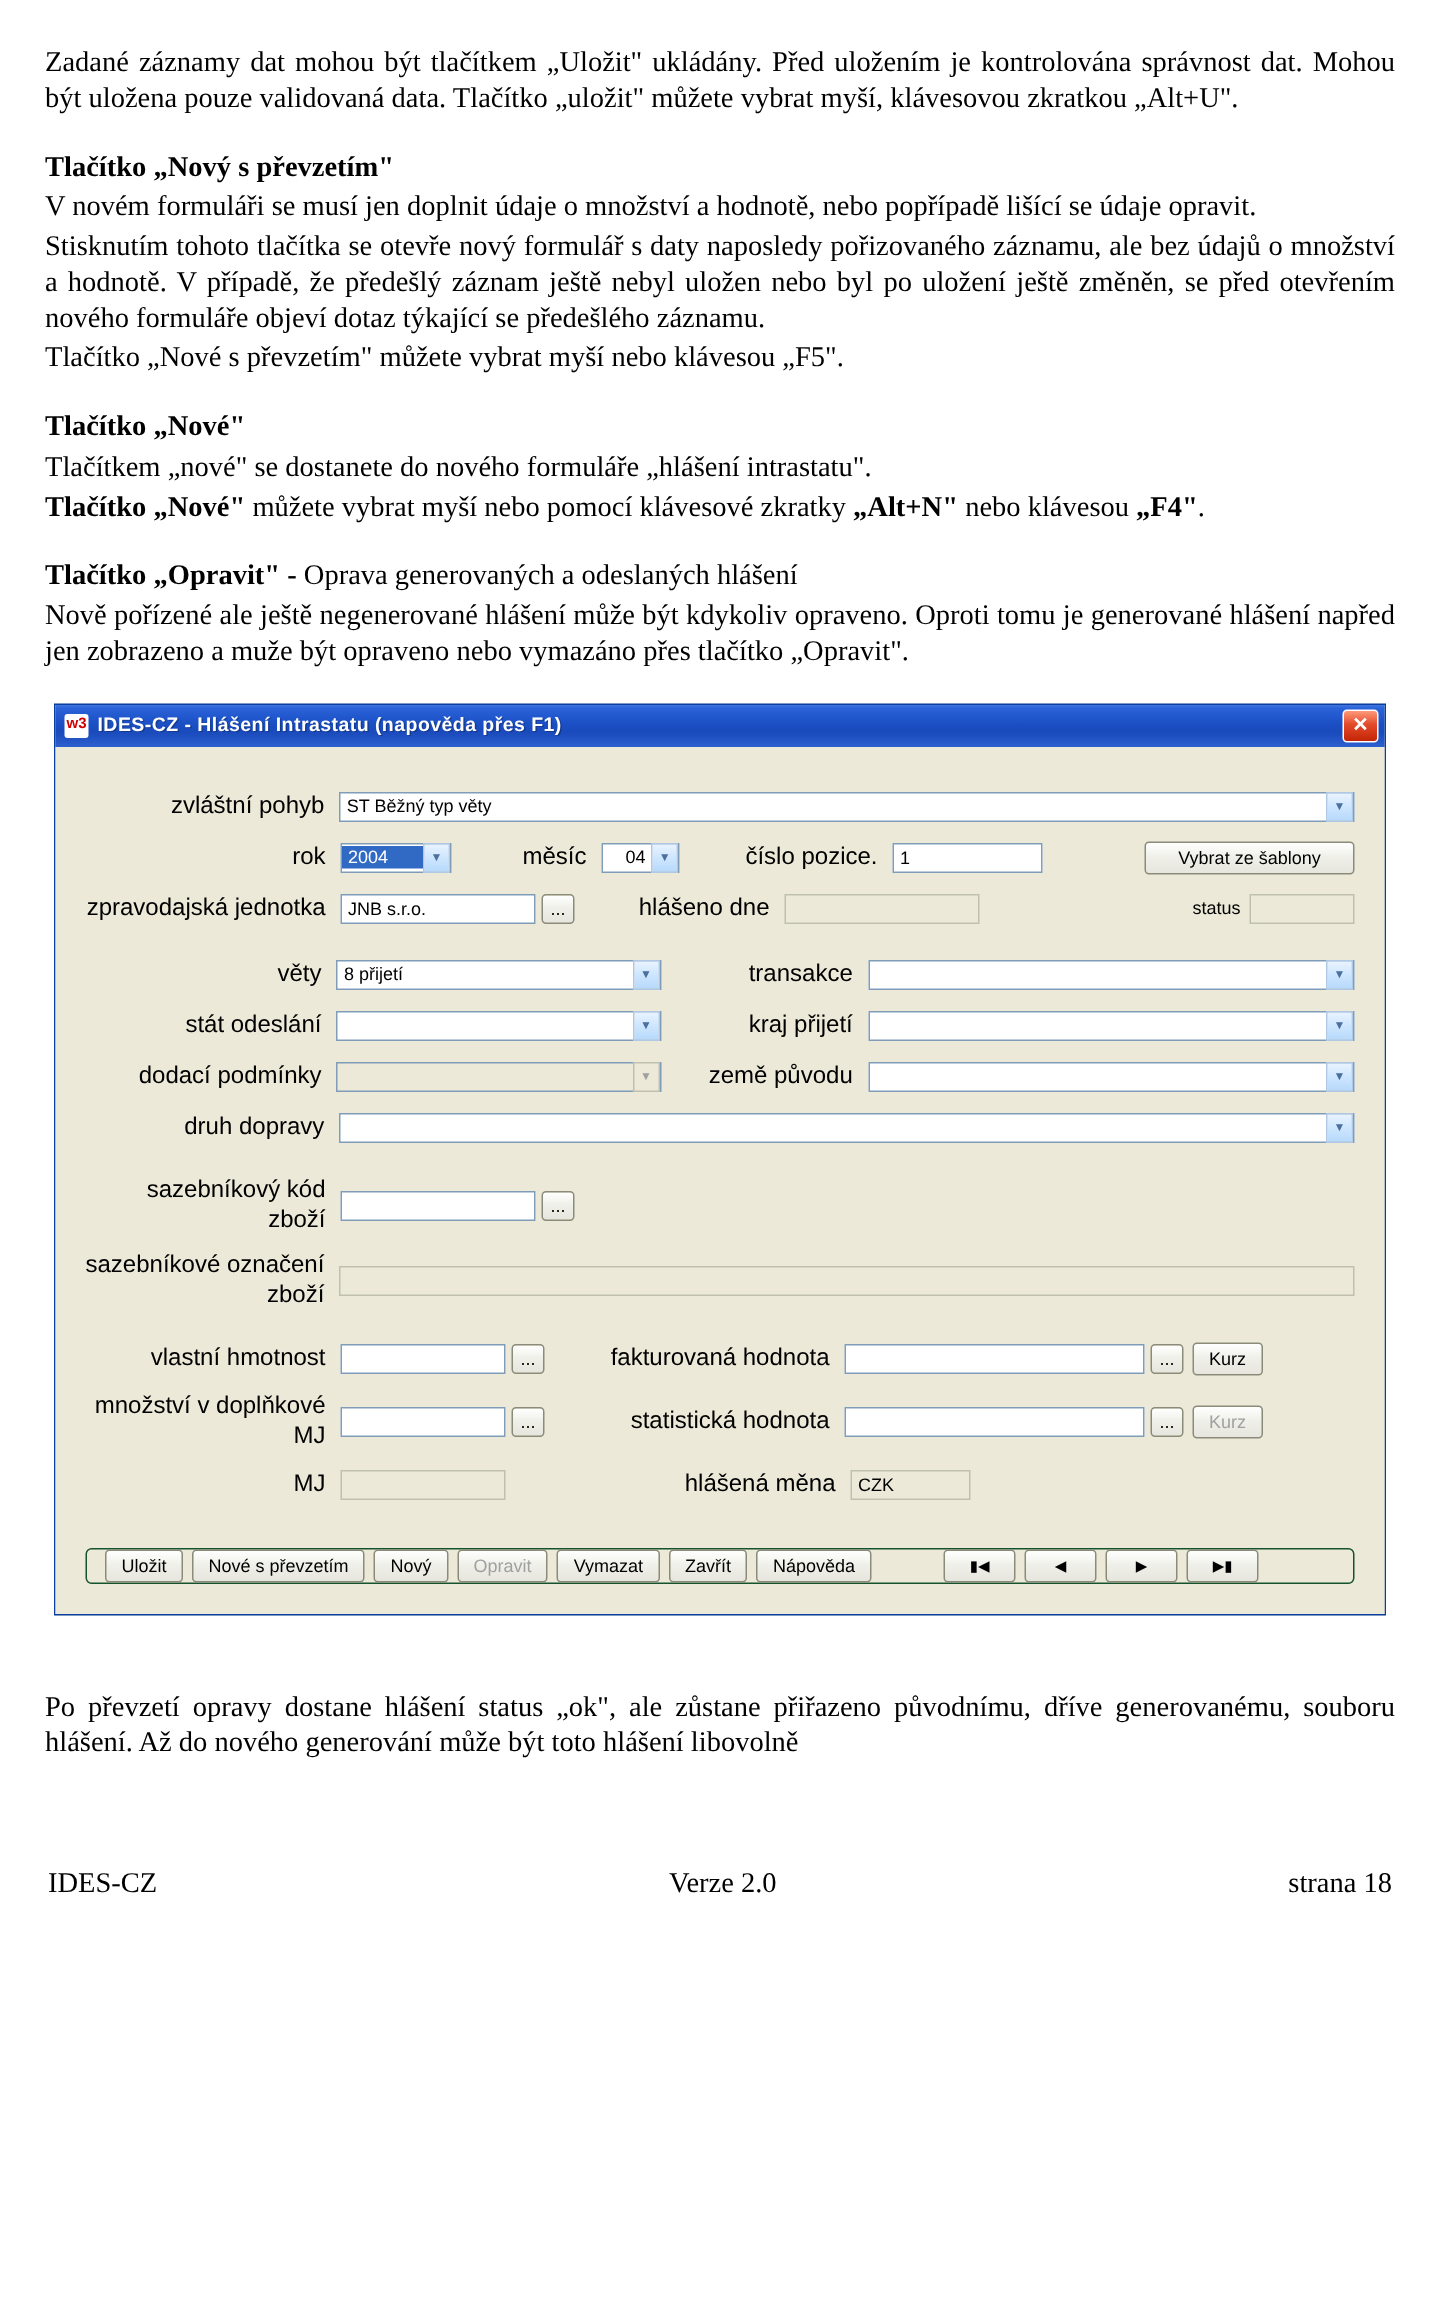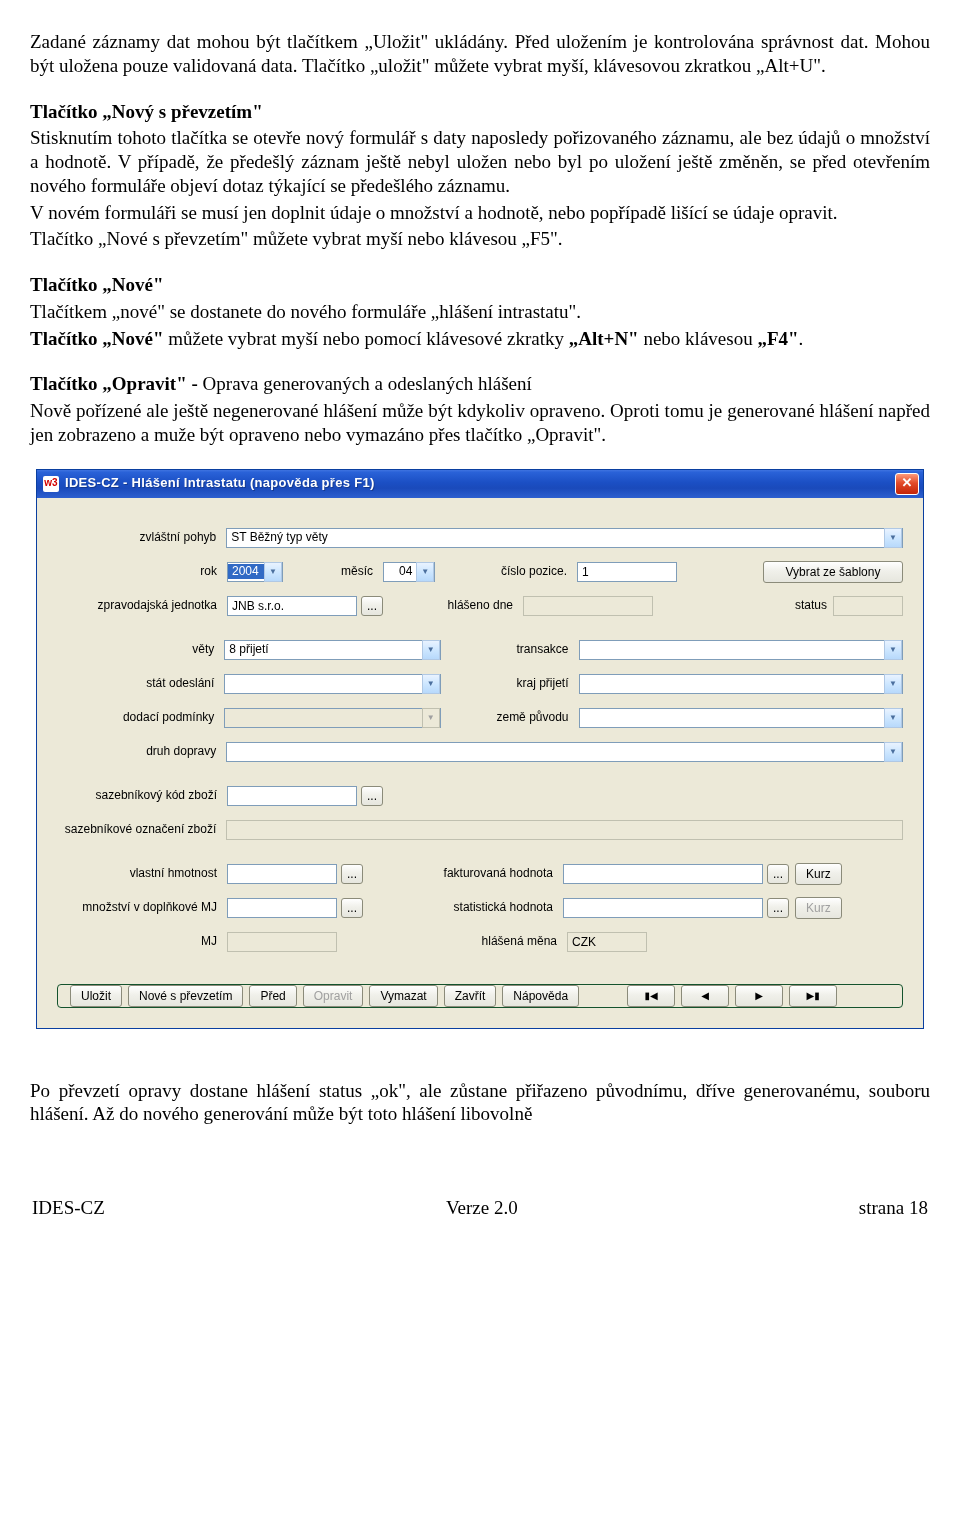--- a/index.html
+++ b/index.html
@@ -68,21 +68,21 @@
     display: flex;
     align-items: center;
     margin-bottom: 10px;
     min-height: 24px;
   }
   .form-row .lbl {
     width: 160px;
     text-align: right;
     padding-right: 10px;
     color: #000;
-    font-size: 12px;
+    font-size: 16px;
   }
   .win-input {
     background: #fff;
     border: 1px solid #7f9db9;
     height: 20px;
     padding: 0 4px;
     font-family: Tahoma, Arial, sans-serif;
     font-size: 12px;
     color: #000;
     box-sizing: border-box;
@@ -147,22 +147,22 @@
 </style>
 </head>
 <body>
 
 <div class="section justify">
   <p>Zadané záznamy dat mohou být tlačítkem „Uložit" ukládány. Před uložením je kontrolována správnost dat. Mohou být uložena pouze validovaná data. Tlačítko „uložit" můžete vybrat myší, klávesovou zkratkou „Alt+U".</p>
 </div>
 
 <div class="section justify">
   <p class="bold">Tlačítko „Nový s převzetím"</p>
+  <p>V novém formuláři se musí jen doplnit údaje o množství a hodnotě, nebo popřípadě lišící se údaje opravit.</p>
   <p>Stisknutím tohoto tlačítka se otevře nový formulář s daty naposledy pořizovaného záznamu, ale bez údajů o množství a hodnotě. V případě, že předešlý záznam ještě nebyl uložen nebo byl po uložení ještě změněn, se před otevřením nového formuláře objeví dotaz týkající se předešlého záznamu.</p>
-  <p>V novém formuláři se musí jen doplnit údaje o množství a hodnotě, nebo popřípadě lišící se údaje opravit.</p>
   <p>Tlačítko „Nové s převzetím" můžete vybrat myší nebo klávesou „F5".</p>
 </div>
 
 <div class="section justify">
   <p class="bold">Tlačítko „Nové"</p>
   <p>Tlačítkem „nové" se dostanete do nového formuláře „hlášení intrastatu".</p>
   <p>
     <span class="bold">Tlačítko „Nové"</span><span> můžete vybrat myší nebo pomocí klávesové zkratky </span><span class="bold">„Alt+N"</span><span> nebo klávesou </span><span class="bold">„F4"</span><span>.</span>
   </p>
 </div>
@@ -186,21 +186,21 @@
     <div class="form-row">
       <span class="lbl">zvláštní pohyb</span>
       <div class="win-combo" style="width:680px;">
         <span class="combo-text">ST Běžný typ věty</span>
         <span class="combo-arrow">▼</span>
       </div>
     </div>
 
     <div class="form-row">
       <span class="lbl">rok</span>
-      <div class="win-combo" style="width:56px;">
+      <div class="win-combo" style="width:74px;">
         <span class="combo-text" style="background:#316ac5;color:#fff;">2004</span>
         <span class="combo-arrow">▼</span>
       </div>
       <span class="lbl" style="width:90px;">měsíc</span>
       <div class="win-combo" style="width:52px;padding-left:11px;">
         <span class="combo-text">04</span>
         <span class="combo-arrow">▼</span>
       </div>
       <span class="lbl" style="width:120px;padding-left:12px;">číslo pozice.</span>
       <input class="win-input" style="width: 100px;" value="1">
@@ -307,21 +307,21 @@
       <span class="lbl">MJ</span>
       <input class="win-input" style="width: 110px; background: rgb(236, 233, 216); border-color: rgb(192, 192, 176);">
       <span style="width:30px;"></span>
       <span class="lbl" style="width:190px;">hlášená měna</span>
       <input class="win-input" style="width: 80px; background: rgb(236, 233, 216); border-color: rgb(192, 192, 176);" value="CZK">
     </div>
 
     <div class="button-bar">
       <button class="win-btn">Uložit</button>
       <button class="win-btn">Nové s převzetím</button>
-      <button class="win-btn">Před</button>
+      <button class="win-btn">Nový</button>
       <button class="win-btn disabled">Opravit</button>
       <button class="win-btn">Vymazat</button>
       <button class="win-btn">Zavřít</button>
       <button class="win-btn">Nápověda</button>
       <span class="nav-gap"></span>
       <button class="win-btn nav-btn">
           <span>▮◀</span>
         </button>
       <button class="win-btn nav-btn">
           <span>◀</span>

